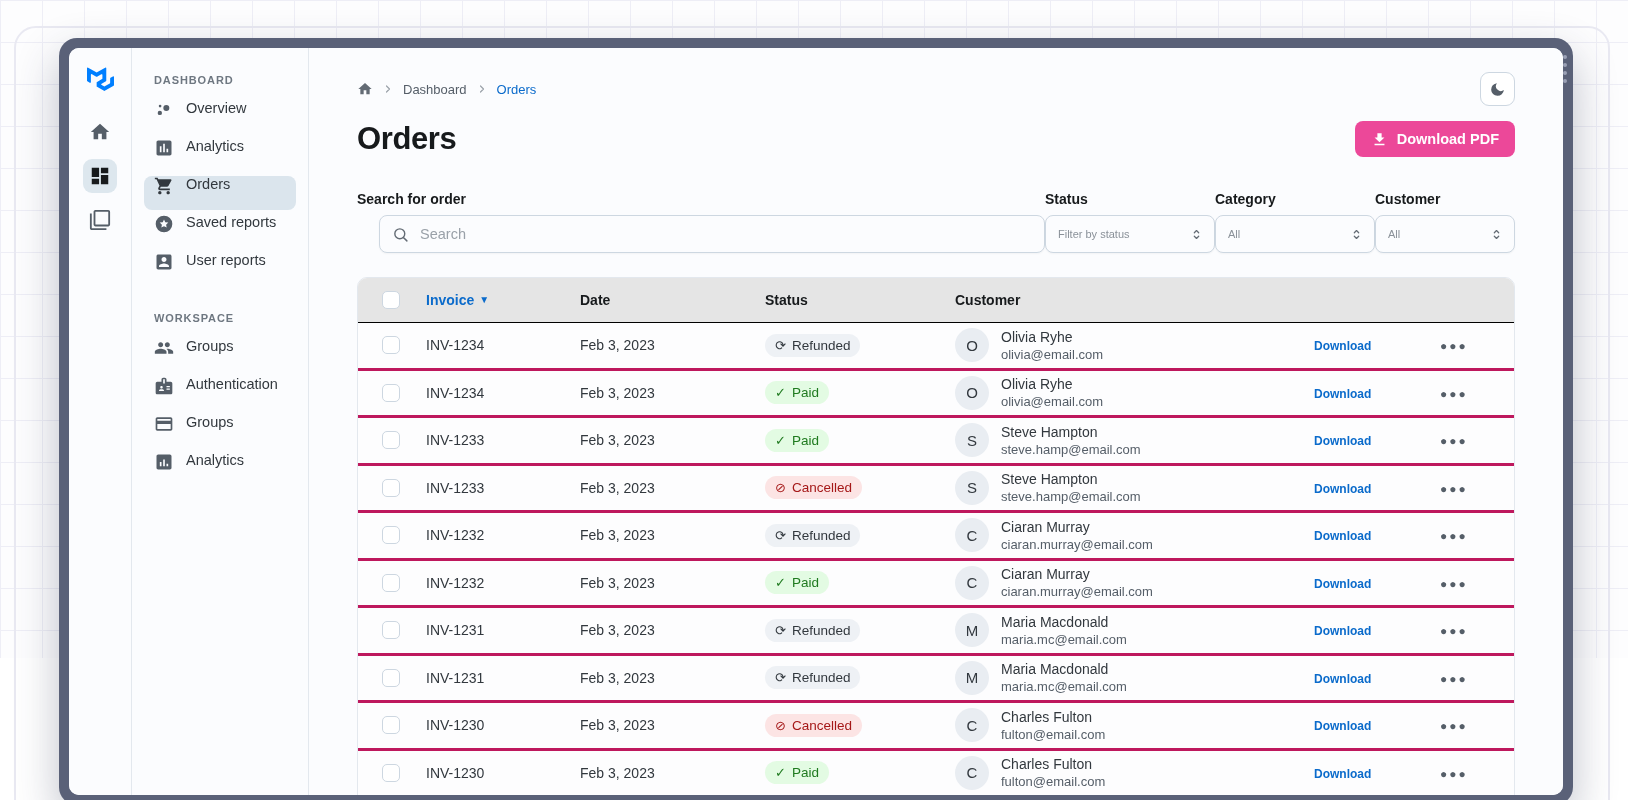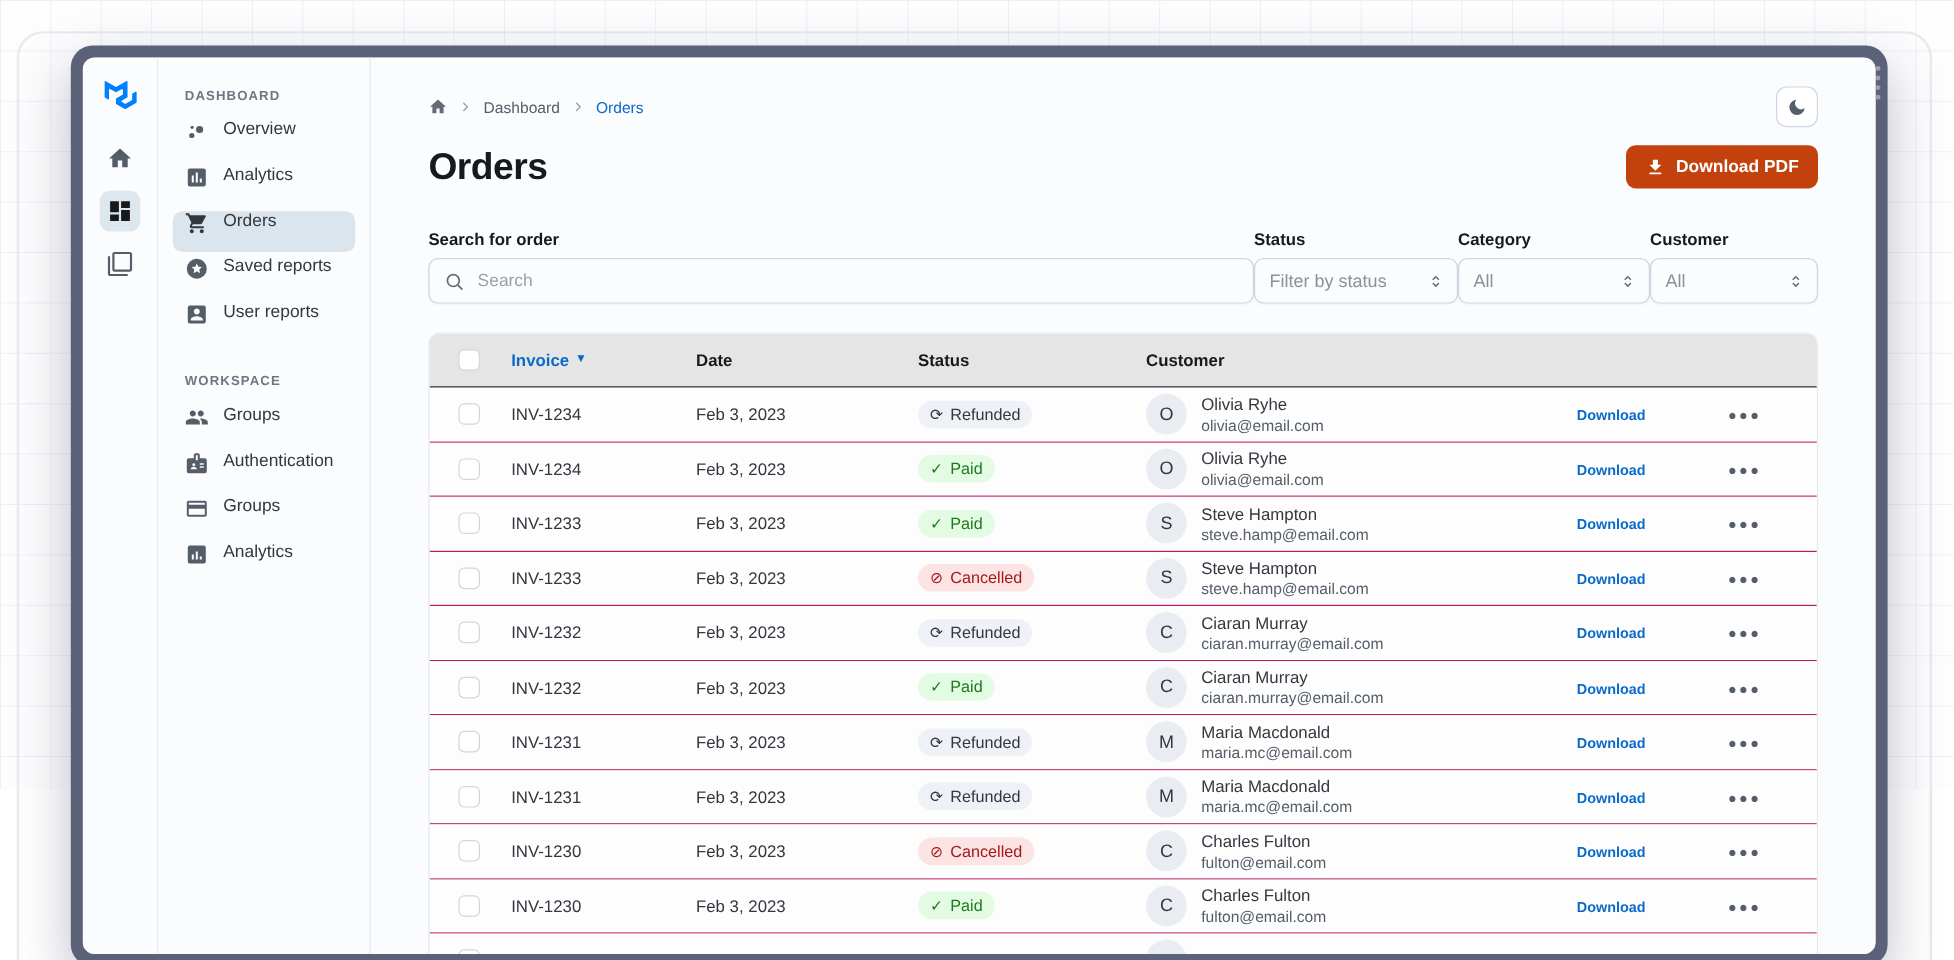--- a/index.html
+++ b/index.html
@@ -38,42 +38,42 @@
   .crumb-home{color:#636b74;display:flex;cursor:pointer;}
   .crumb-home svg{width:16px;height:16px;}
   .crumb{cursor:pointer;}
   .crumb.current{color:#0b6bcb;font-weight:500;}
   .mode-toggle{position:absolute;top:24px;right:48px;width:35px;height:34px;border:1px solid #cdd7e1;border-radius:9px;
     background:#fff;display:flex;align-items:center;justify-content:center;color:#555e68;cursor:pointer;}
   .mode-toggle svg{width:17px;height:17px;}
   .page-head{display:flex;align-items:center;justify-content:space-between;margin-top:24px;}
   .page-title{font-size:31px;font-weight:700;color:#171a1c;letter-spacing:-.4px;margin:0;}
   .dl-btn{display:flex;align-items:center;gap:9px;height:36px;padding:0 16px;border:none;border-radius:8px;
-    background:#c2410c;color:#fff;font-size:14.5px;font-weight:600;font-family:inherit;cursor:pointer;}
+    background:#ec4899;color:#fff;font-size:14.5px;font-weight:600;font-family:inherit;cursor:pointer;}
   .dl-btn svg{width:17px;height:17px;}
   
   .filters{display:flex;margin-top:34px;}
   .fgroup{display:flex;flex-direction:column;}
   .fgroup.grow{flex:1;}
   .flabel{font-size:14px;font-weight:600;color:#171a1c;margin-bottom:8px;}
   .search-box{display:flex;align-items:center;gap:9px;height:38px;border:1px solid #cdd7e1;border-radius:8px;
-    background:#fbfcfe;padding:0 12px;box-sizing:border-box;box-shadow:0 1px 2px rgba(21,21,21,.04);}
+    background:#fbfcfe;padding:0 12px;box-sizing:border-box;box-shadow:0 1px 2px rgba(21,21,21,.04);margin-left:22px;}
   .search-box svg{width:17px;height:17px;color:#636b74;flex:0 0 auto;}
   .search-box input{border:none;outline:none;background:transparent;flex:1;font-size:14.5px;color:#32383e;font-family:inherit;}
   .search-box input::placeholder{color:#9aa1a9;}
   .selectbox{display:flex;align-items:center;justify-content:space-between;height:38px;border:1px solid #cdd7e1;border-radius:8px;
     background:#fbfcfe;padding:0 10px 0 12px;box-sizing:border-box;box-shadow:0 1px 2px rgba(21,21,21,.04);cursor:pointer;}
-  .selectbox .val{font-size:15px;color:#8a9199;}
+  .selectbox .val{font-size:11px;color:#8a9199;}
   .selectbox svg{width:15px;height:15px;color:#636b74;}
   .w-status{width:170px;}.w-category{width:160px;}.w-customer{width:140px;}
   
   .tablewrap{margin-top:24px;border:1px solid #e3e8ee;border-radius:10px;overflow:hidden;background:#fdfdfe;}
   .trow{display:grid;grid-template-columns:62px 160px 185px 190px 1fr 112px 88px;align-items:center;}
   .thead{height:44px;background:#e5e5e5;border-bottom:1px solid #000000;font-size:14px;font-weight:600;color:#171a1c;}
-  .tbody-row{height:44.5px;border-bottom:1px solid #be185d;background:#fdfdfe;font-size:14px;color:#32383e;}
+  .tbody-row{height:44.5px;border-bottom:3px solid #be185d;background:#fdfdfe;font-size:14px;color:#32383e;}
   .cell-check{display:flex;justify-content:flex-start;padding-left:24px;}
   .cb{width:18px;height:18px;border:1.5px solid #cdd7e1;border-radius:5px;background:#fff;box-sizing:border-box;cursor:pointer;}
   .col-invoice{padding-left:6px;}
   .th-invoice{color:#0b6bcb;display:flex;align-items:center;gap:5px;cursor:pointer;}
   .sort-arrow{font-size:10px;line-height:1;}
   .chip{display:inline-flex;align-items:center;gap:6px;padding:4px 10px;border-radius:20px;font-size:13.5px;font-weight:500;}
   .chip .cicon{font-size:13px;line-height:1;}
   .chip.neutral{background:#eef1f5;color:#32383e;}
   .chip.success{background:#e3fbe3;color:#1f7a1f;}
   .chip.danger{background:#fce4e4;color:#a51818;}

